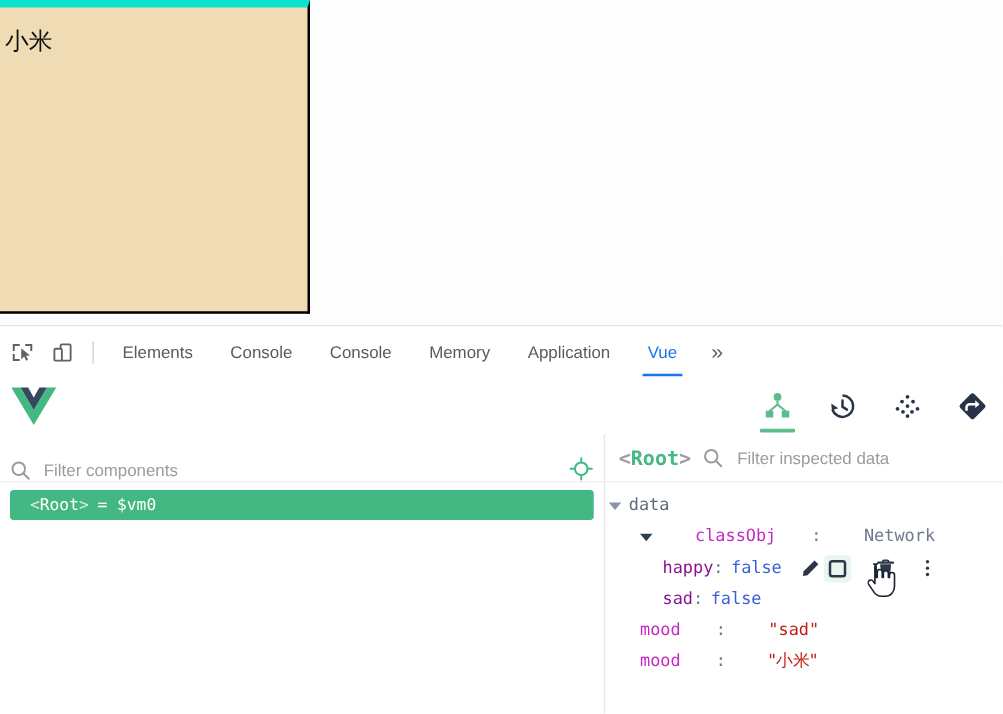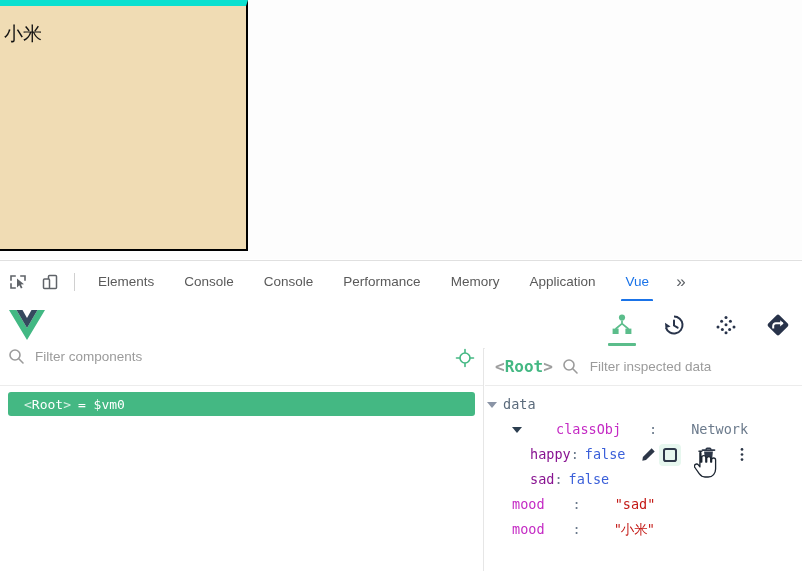--- a/index.html
+++ b/index.html
@@ -79,21 +79,21 @@
   
   .pane-left{
     position:absolute;left:0;top:348px;width:484px;height:223px;
     background:#fff;border-right:1px solid #e6e6e6;box-sizing:border-box;
   }
   .pane-right{
     position:absolute;left:485px;top:348px;width:317px;height:223px;background:#fff;
   }
 
   .filterbar{
-    height:37px;display:flex;align-items:flex-start;
+    height:37px;display:flex;align-items:flex-end;
     border-bottom:1px solid #ececec;padding:0 8px 0 8px;gap:8px;
   }
   .ficon{width:17px;height:17px;flex:0 0 auto;}
   .finput{
     flex:1;border:0;outline:0;background:transparent;
     font-size:13.5px;color:#9b9b9b;font-family:"Liberation Sans", sans-serif;
   }
   .finput::placeholder{color:#9b9b9b;opacity:1;}
   .target-icon{width:20px;height:20px;flex:0 0 auto;cursor:pointer;}
 
@@ -183,23 +183,20 @@
     </div>
     <div class="tabs">
       <div class="tab">
           <span>Elements</span>
         </div>
       <div class="tab">
           <span>Console</span>
         </div>
       <div class="tab">
           <span>Console</span>
-        </div>
-      <div class="tab">
-          <span>Performance</span>
         </div>
       <div class="tab">
           <span>Memory</span>
         </div>
       <div class="tab">
           <span>Application</span>
         </div>
       <div class="tab active">
           <span>Vue</span>
         </div>

